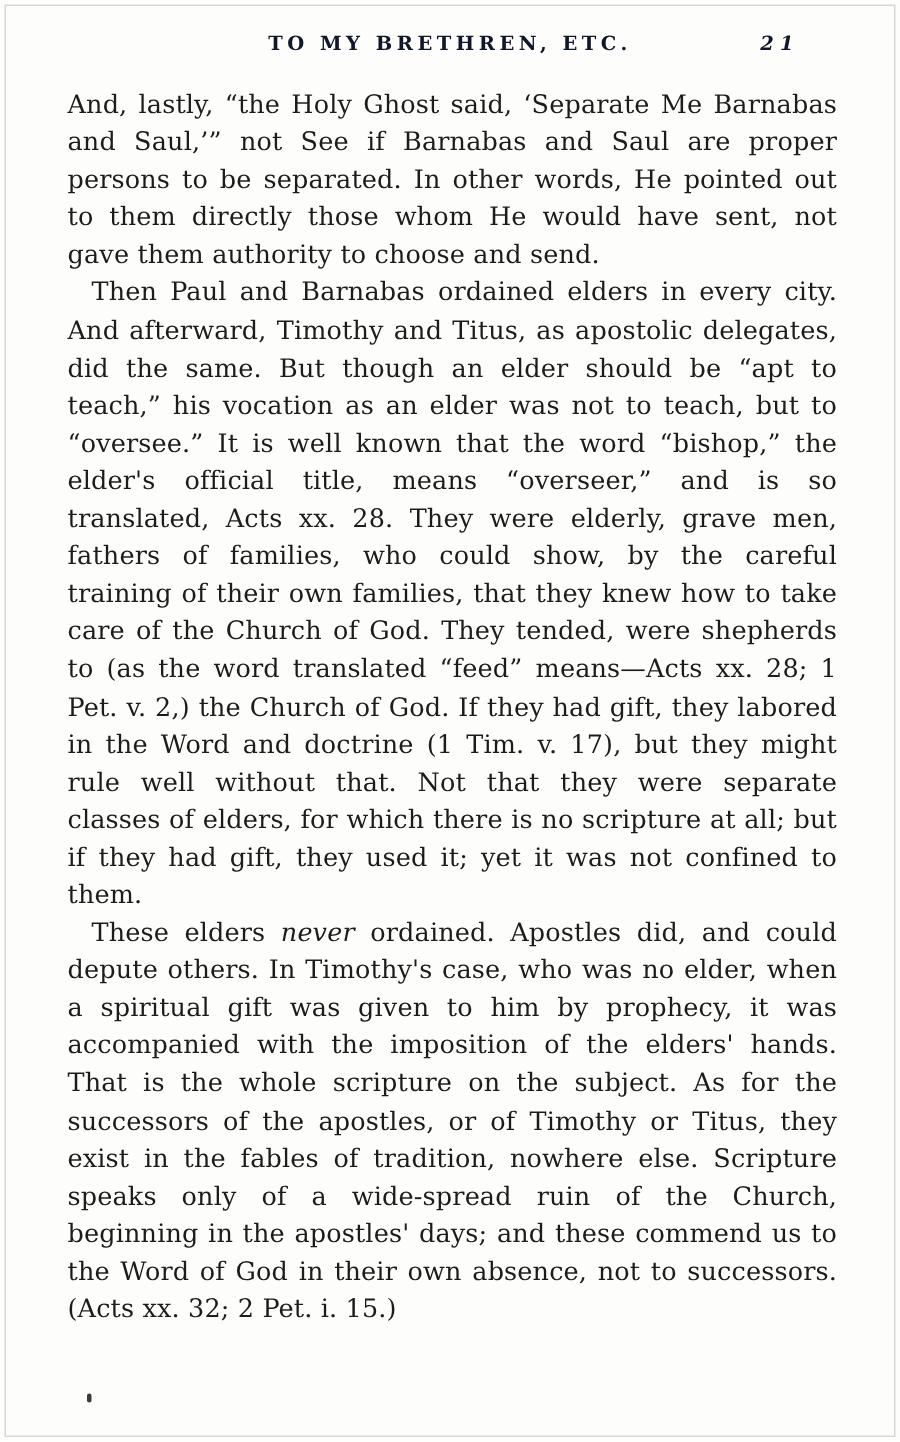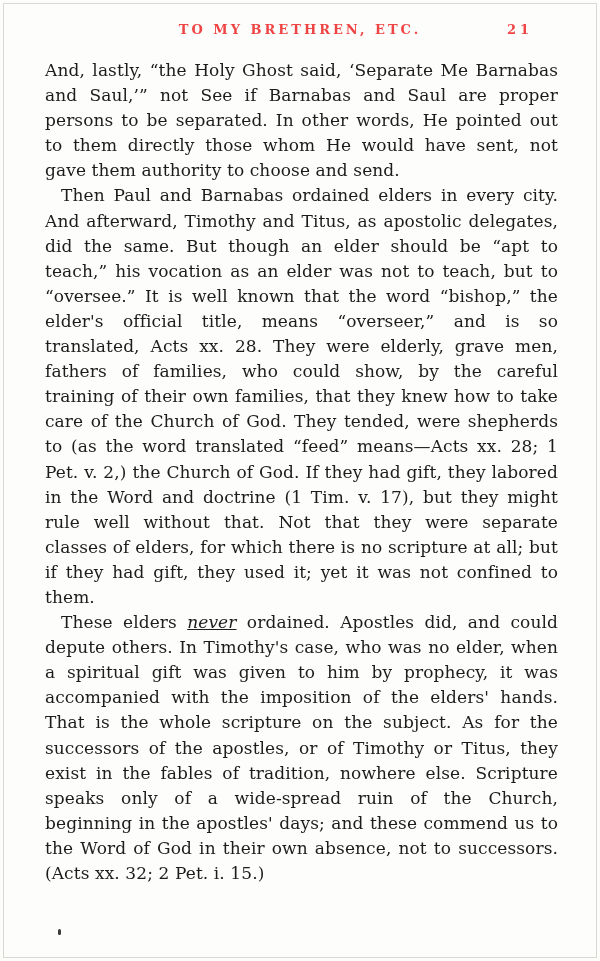--- a/index.html
+++ b/index.html
@@ -24,49 +24,49 @@
     pointer-events: none;
   }
   .page-header {
     position: relative;
     margin: 22px 45px 0 45px;
     height: 22px;
     text-align: center;
     font-weight: bold;
     font-size: 13px;
     letter-spacing: 3px;
-    color: #ef4444;
+    color: #0f172a;
   }
   .page-header .header-title {
     display: inline-block;
   }
   .page-header .page-number {
     position: absolute;
     right: 22px;
     top: 0;
     letter-spacing: 4px;
     font-weight: bold;
+    font-style: italic;
   }
   .page-body {
     margin: 14px 42px 0 45px;
     font-size: 17px;
     line-height: 25.1px;
     text-align: justify;
     letter-spacing: 0.1px;
   }
   .para {
     margin: 0;
     padding: 0;
   }
   .para.indent {
     text-indent: 16px;
   }
   .italic {
     font-style: italic;
-    text-decoration: underline;
   }
   .ink-mark {
     position: absolute;
     left: 58px;
     top: 929px;
     width: 3px;
     height: 6px;
     background: #3a3a3a;
     border-radius: 2px;
   }

